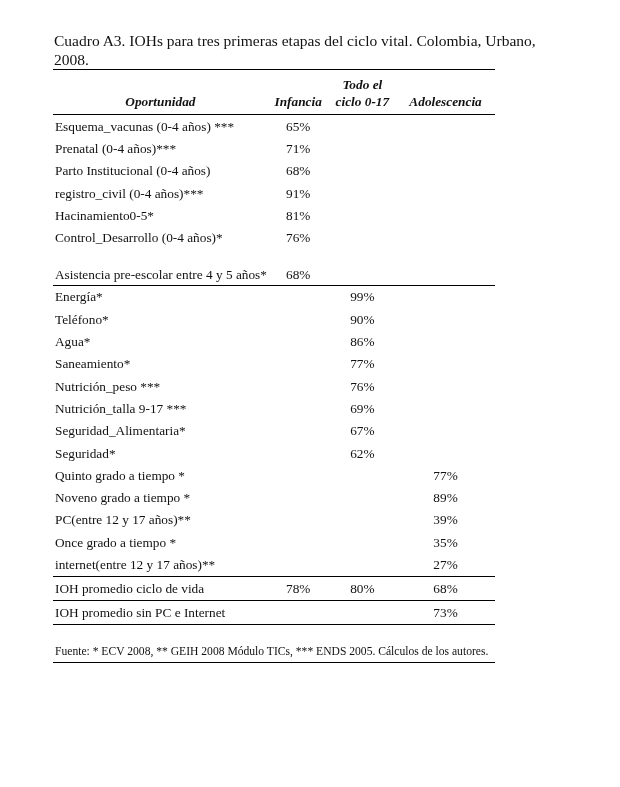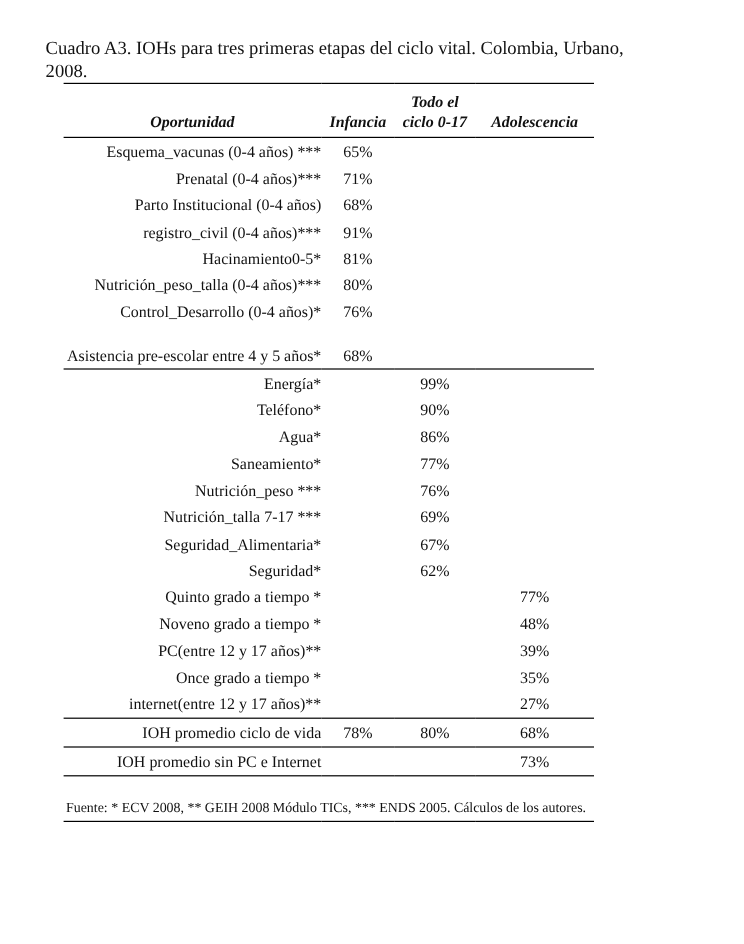--- a/index.html
+++ b/index.html
@@ -1,27 +1,27 @@
 <!DOCTYPE html>
 <html><head>
 <meta charset="utf-8">
 <style>
   html, body { margin: 0; padding: 0; background: #ffffff; }
   body { width: 620px; height: 787px; position: relative; overflow: hidden;
          font-family: "Liberation Serif", serif; color: #111; }
-  .caption { position: absolute; left: 38px; top: 31px; width: 500px;
+  .caption { position: absolute; left: 54px; top: 31px; width: 500px;
              font-size: 15.5px; line-height: 19px; }
   table { position: absolute; left: 53px; top: 69px; width: 442px;
           border-collapse: collapse; font-size: 13.3px; }
   th { font-style: italic; font-weight: bold; font-size: 13.3px; vertical-align: bottom;
        padding: 0 0 4px 0; line-height: 17px; font-family: Liberation Serif, serif; }
   thead tr { border-top: 1.5px solid #000; border-bottom: 1.5px solid #000; }
   thead th { height: 40px; }
   td { padding: 0; line-height: 17px; height: 22.3px; vertical-align: middle; }
-  td.lab { padding-left: 2px; text-align: right; }
+  td.lab { padding-left: 2px; }
   td.v { text-align: center; }
   tr.sep-bottom { border-bottom: 1.5px solid #000; }
   tr.tall td { height: 34px; vertical-align: bottom; padding-bottom: 2px; }
   tr.tall td.lab { line-height: 16px; }
   col.c1 { width: 240px; }
   col.c2 { width: 65px; }
   col.c3 { width: 80px; }
   col.c4 { width: 107px; }
   tr.sum td { height: 23px; }
   tfoot td { font-size: 11.6px; line-height: 17px; padding: 18px 0 2px 2px; height: auto; }
@@ -72,26 +72,20 @@
         <td class="v"></td>
         <td class="v"></td>
       </tr>
       <tr>
         <td class="lab">Hacinamiento0-5*</td>
         <td class="v">81%</td>
         <td class="v"></td>
         <td class="v"></td>
       </tr>
       <tr>
-        <td class="lab">Nutrición_peso_talla (0-4 años)***</td>
-        <td class="v">80%</td>
-        <td class="v"></td>
-        <td class="v"></td>
-      </tr>
-      <tr>
         <td class="lab">Control_Desarrollo (0-4 años)*</td>
         <td class="v">76%</td>
         <td class="v"></td>
         <td class="v"></td>
       </tr>
       <tr class="sep-bottom tall">
         <td class="lab">Asistencia pre-escolar entre 4 y 5 años*</td>
         <td class="v">68%</td>
         <td class="v"></td>
         <td class="v"></td>
@@ -122,21 +116,21 @@
         <td class="v">77%</td>
         <td class="v"></td>
       </tr>
       <tr>
         <td class="lab">Nutrición_peso ***</td>
         <td class="v"></td>
         <td class="v">76%</td>
         <td class="v"></td>
       </tr>
       <tr>
-        <td class="lab">Nutrición_talla 7-17 ***</td>
+        <td class="lab">Nutrición_talla 9-17 ***</td>
         <td class="v"></td>
         <td class="v">69%</td>
         <td class="v"></td>
       </tr>
       <tr>
         <td class="lab">Seguridad_Alimentaria*</td>
         <td class="v"></td>
         <td class="v">67%</td>
         <td class="v"></td>
       </tr>
@@ -151,21 +145,21 @@
       <tr>
         <td class="lab">Quinto grado a tiempo *</td>
         <td class="v"></td>
         <td class="v"></td>
         <td class="v">77%</td>
       </tr>
       <tr>
         <td class="lab">Noveno grado a tiempo *</td>
         <td class="v"></td>
         <td class="v"></td>
-        <td class="v">48%</td>
+        <td class="v">89%</td>
       </tr>
       <tr>
         <td class="lab">PC(entre 12 y 17 años)**</td>
         <td class="v"></td>
         <td class="v"></td>
         <td class="v">39%</td>
       </tr>
       <tr>
         <td class="lab">Once grado a tiempo *</td>
         <td class="v"></td>

